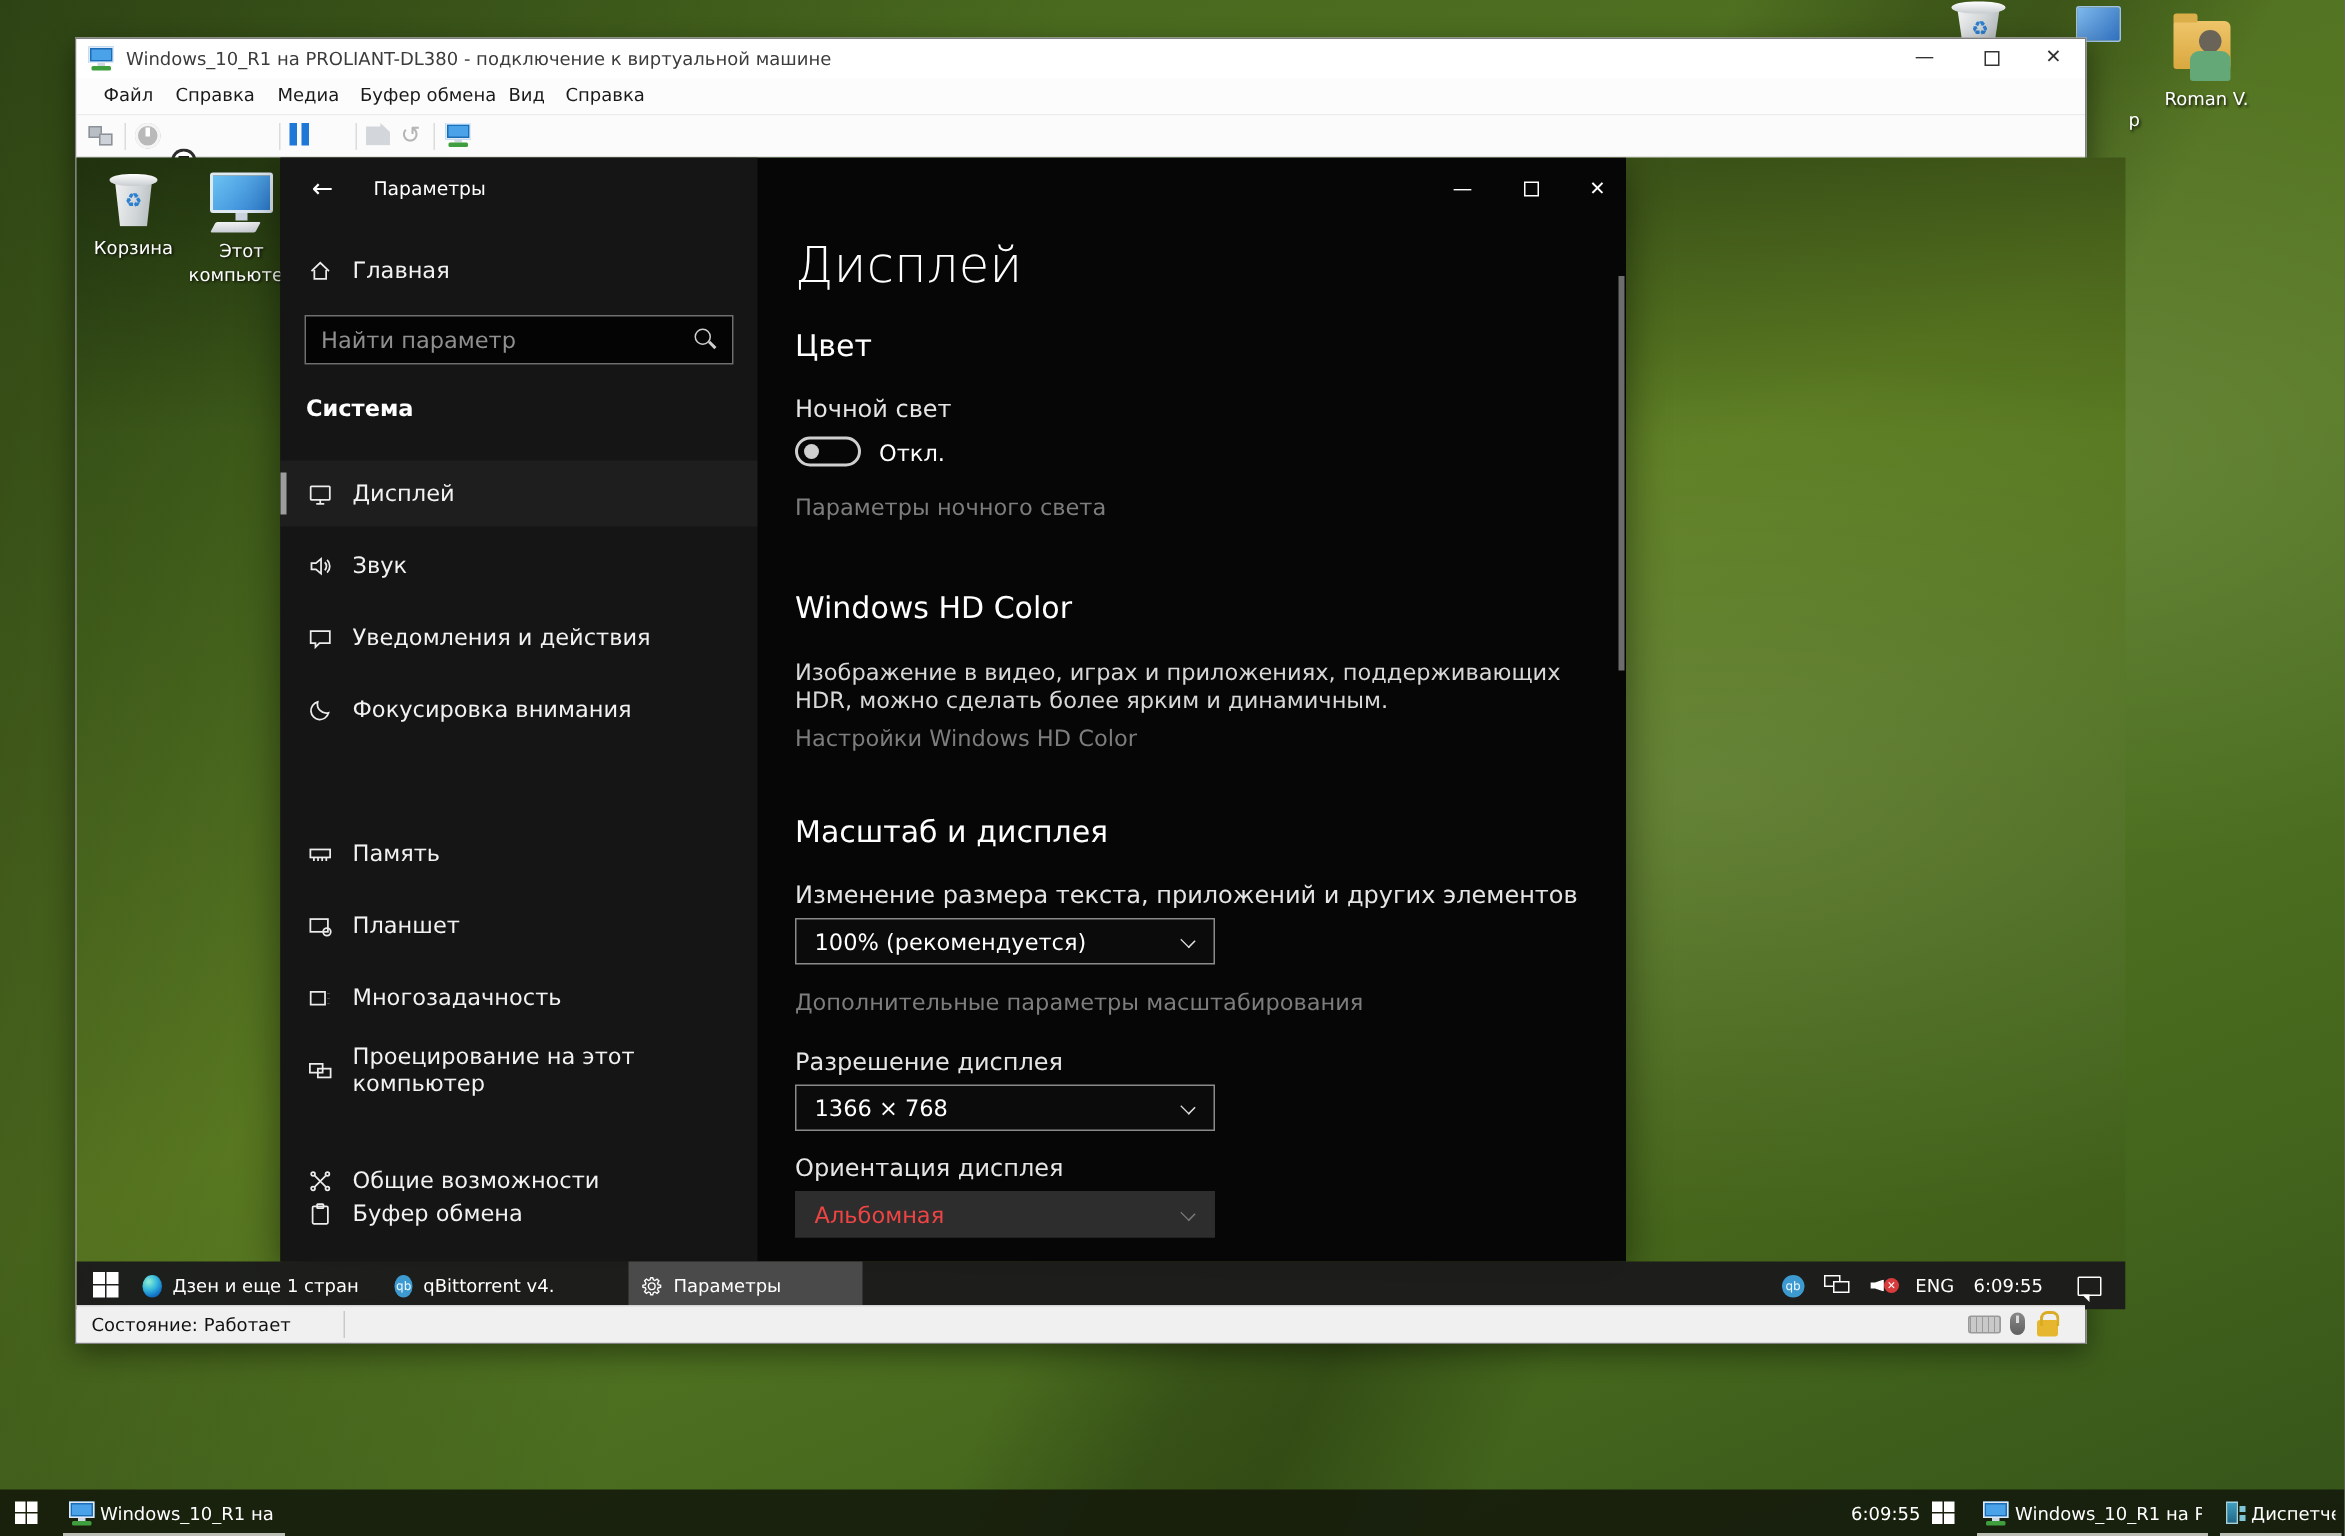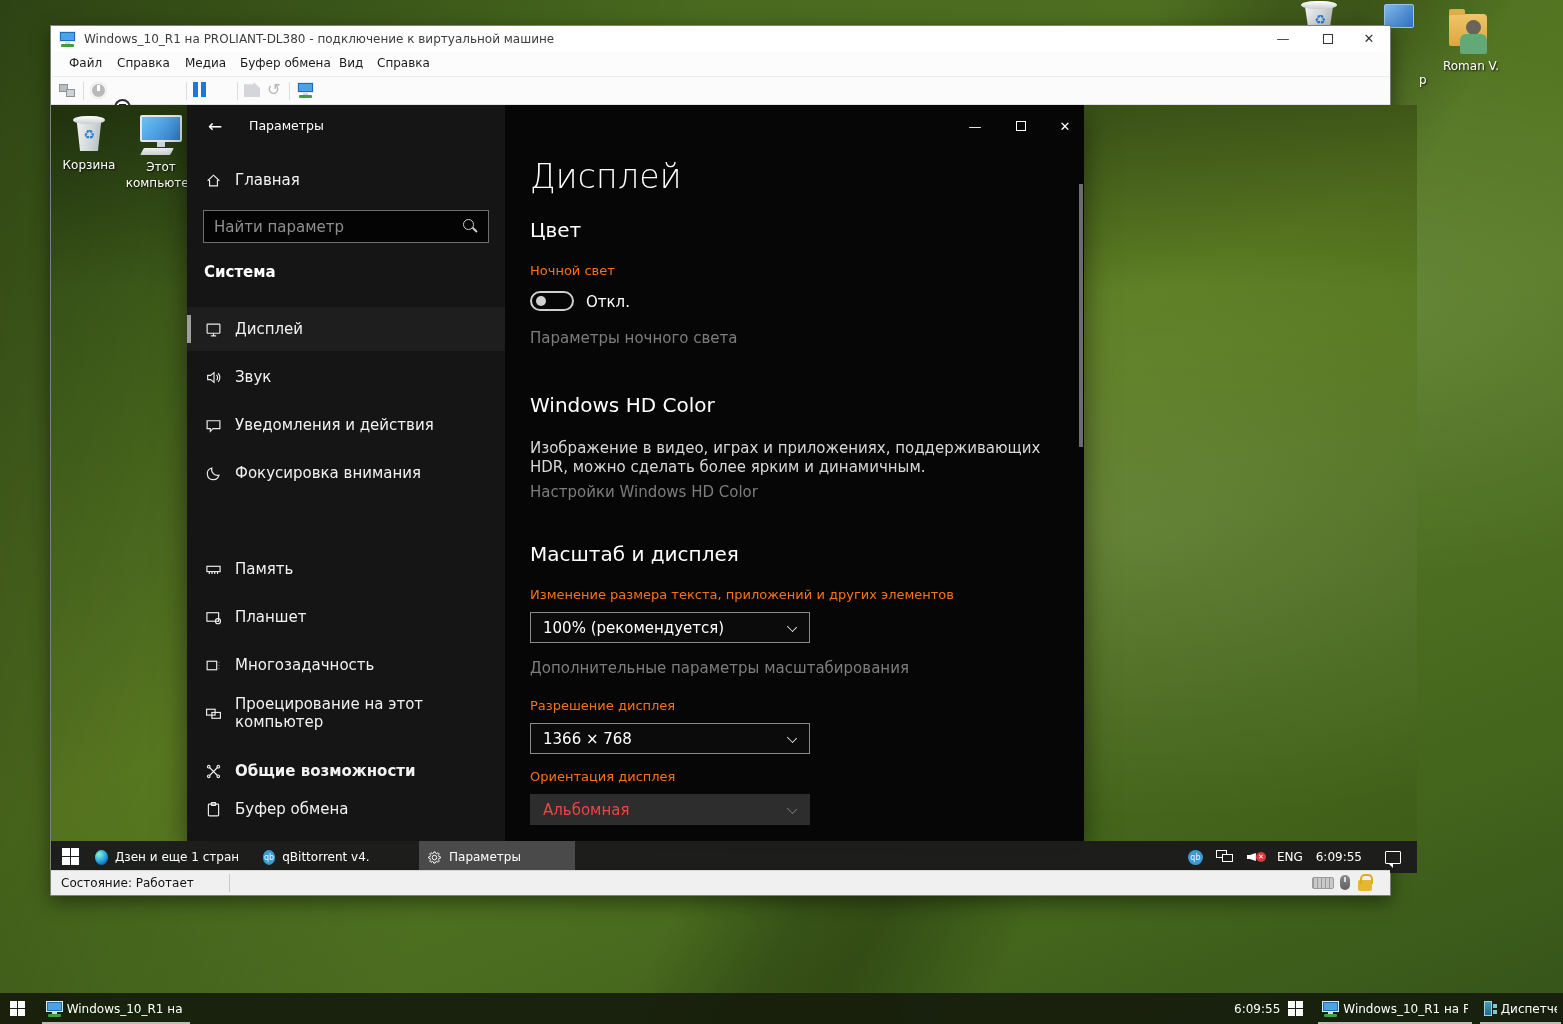--- a/index.html
+++ b/index.html
@@ -122,21 +122,21 @@
   #search-input { flex:1; background:transparent; border:none; outline:none; color:#d6d6d6; font-size:15px; padding:0 10px; font-family:inherit; }
   #search-input::placeholder { color:#8f8f8f; opacity:1; }
   .mag { position:relative; width:18px; height:18px; margin-right:9px; }
   .mag::before { content:""; position:absolute; left:2px; top:1px; width:9px; height:9px; border:1.5px solid #cfcfcf; border-radius:50%; }
   .mag::after { content:""; position:absolute; left:11px; top:11px; width:6px; height:1.5px; background:#cfcfcf; transform:rotate(45deg); }
   #group-label { position:absolute; left:17px; top:158px; color:#fff; font-size:15px; font-weight:bold; }
 
   #settings-main { position:absolute; left:318px; top:0; width:579px; height:736px; }
   .pg-title { position:absolute; left:25px; top:52px; color:#fff; font-size:33px; font-weight:300; letter-spacing:.2px; }
   .pg-h2 { position:absolute; left:25px; color:#fff; font-size:20px; font-weight:400; }
-  .pg-label { position:absolute; left:25px; color:#f97316; font-size:13px; }
+  .pg-label { position:absolute; left:25px; color:#e5e5e5; font-size:16px; }
   .pg-link { position:absolute; left:25px; color:#7d7d7d; font-size:15px; }
   .pg-desc { position:absolute; left:25px; color:#d8d8d8; font-size:15px; line-height:19px; }
   .toggle { position:absolute; left:25px; width:44px; height:20px; border:2px solid #cfcfcf; border-radius:10px; }
   .toggle .knob { position:absolute; left:4px; top:3px; width:10px; height:10px; border-radius:50%; background:#cfcfcf; }
   .toggle-state { position:absolute; left:81px; color:#fff; font-size:15px; }
   .dd { position:absolute; left:25px; width:280px; height:31px; border:1px solid #8a8a8a; background:#0b0b0b; color:#fff; font-size:15px; display:flex; align-items:center; padding:0 12px; }
   .dd .chev { position:absolute; right:13px; top:10px; width:8px; height:8px; border-right:1.6px solid #e0e0e0; border-bottom:1.6px solid #e0e0e0; transform:rotate(45deg) scaleY(.8); }
   .dd.disabled { background:#2d2d2d; border-color:#2d2d2d; color:#ef4444; }
   .dd.disabled .chev { border-color:#787878; }
   #set-scroll { position:absolute; right:1px; top:79px; width:4px; height:263px; background:#6d6d6d; }
@@ -330,21 +330,21 @@
               </svg>
             <span>Многозадачность</span>
           </div>
           <div class="side-row" style="top:586px;">
             <svg class="sideicon" viewBox="0 0 16 16">
                 <rect x="1.5" y="4" width="8" height="5.5"></rect>
                 <rect x="6.5" y="7" width="8" height="5.5"></rect>
               </svg>
             <span>Проецирование на этот компьютер</span>
           </div>
-          <div class="side-row" style="top:644px;font-weight:bold;">
+          <div class="side-row" style="top:660px;">
             <svg class="sideicon" viewBox="0 0 16 16">
                 <path d="M4.5 4.5 11.5 11.5M11.5 4.5 4.5 11.5"></path>
                 <circle cx="3.5" cy="3.5" r="1.2"></circle>
                 <circle cx="12.5" cy="3.5" r="1.2"></circle>
                 <circle cx="3.5" cy="12.5" r="1.2"></circle>
                 <circle cx="12.5" cy="12.5" r="1.2"></circle>
               </svg>
             <span>Общие возможности</span>
           </div>
           <div class="side-row" style="top:682px;">

